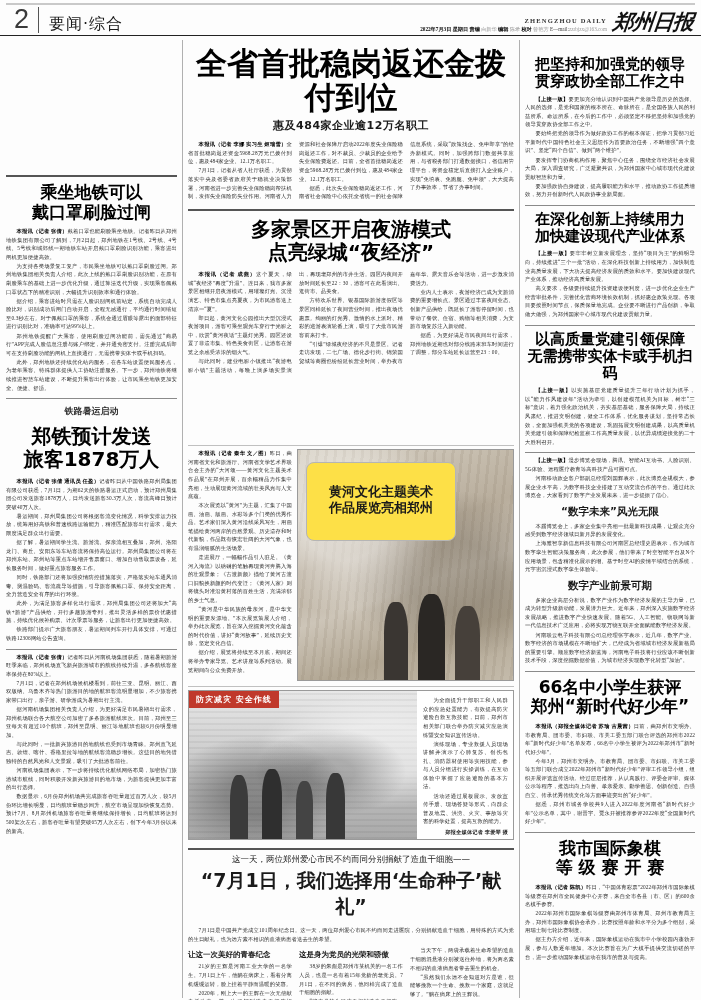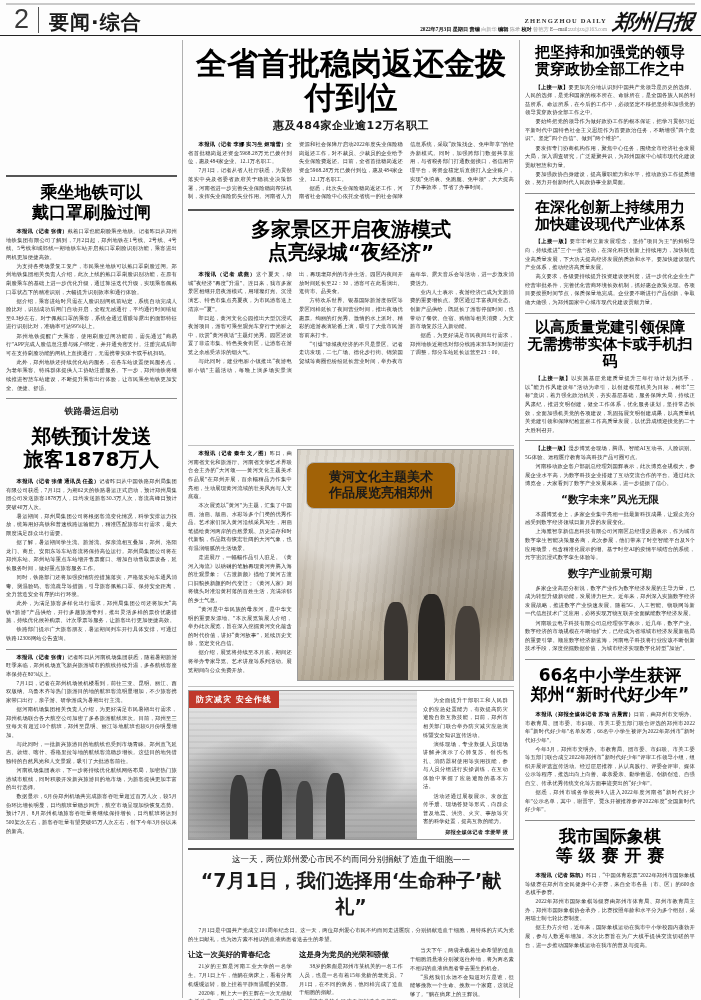--- a/index.html
+++ b/index.html
@@ -21,21 +21,21 @@
     display: flex; align-items: flex-end;
   }
   .mh-top-rule { position:absolute; top:3px; left:6px; right:6px; height:2px; background:#c9c9c9; }
   .pagenum {
     font-size: 27px; font-weight: 300; line-height: 1;
     color: #3a3a3a; padding: 0 9px 2px 6px;
     font-family: "Liberation Sans", sans-serif;
   }
   .mh-divider { width:1px; background:#555; height:26px; margin-bottom:2px; }
   .section-title {
-    font-size: 20px; font-weight: 700; letter-spacing: 1px;
+    font-size: 16px; font-weight: 400; letter-spacing: 1px;
     padding: 0 0 3px 10px; line-height: 1;
     font-family: "DejaVu Sans", sans-serif;
   }
   .mh-right { margin-left:auto; text-align:right; padding-bottom:2px; display:flex; align-items:flex-end; gap:6px;}
   .mh-meta { text-align:right; }
   .mh-eng { font-size:6.5px; letter-spacing:1.2px; font-weight:700; color:#333; font-family:"Liberation Serif",serif; }
   .mh-dateline { font-size:5.2px; color:#444; white-space:nowrap; margin-top:2px;}
   .mh-dateline b { font-weight:700; color:#000; }
   .mh-dateline span.lt { color:#999; }
   .mh-logo {
@@ -94,23 +94,23 @@
       linear-gradient(160deg, #d8d2c6 0%, #c6bdae 22%, #b8ad9c 40%, #cdc5b8 58%, #b2a794 78%, #c4bbab 100%);
   }
   .photo-art::before{
     content:""; position:absolute; inset:0;
     background:
       radial-gradient(ellipse at 22% 30%, rgba(255,255,255,.5) 0 18%, transparent 42%),
       radial-gradient(ellipse at 72% 55%, rgba(80,70,55,.30) 0 20%, transparent 48%),
       repeating-linear-gradient(96deg, rgba(120,105,85,.12) 0 3px, transparent 3px 9px);
   }
   .fig-caption-box {
-    position:absolute; background:#a16207; border:1px solid #b5b5b5; border-radius:8px;
-    padding:6px 9px; text-align:center;
-    font-family:Liberation Sans, sans-serif; font-weight:700; line-height:1.25;
+    position:absolute; background:#fde047; border:1px solid #b5b5b5; border-radius:8px;
+    padding:22px 9px; text-align:center;
+    font-family:Liberation Mono, monospace; font-weight:700; line-height:1.25;
   }
   .fig-caption-box .l { display:block; }
 
   .photo-bw { background: linear-gradient(180deg,#e8e8e8 0%,#d2d2d2 35%,#bfbfbf 62%,#a9a9a9 100%); position:relative;padding-left:13px; }
   .photo-bw::before{
     content:""; position:absolute; inset:0;
     background:
       radial-gradient(ellipse at 30% 70%, rgba(40,40,40,.35) 0 14%, transparent 40%),
       radial-gradient(ellipse at 62% 55%, rgba(30,30,30,.28) 0 12%, transparent 38%),
       radial-gradient(ellipse at 85% 40%, rgba(255,255,255,.5) 0 20%, transparent 46%),
@@ -300,21 +300,21 @@
               <p>当天下午，两袋承载着生命希望的造血干细胞混悬液分别被送往外地，将为两名素不相识的血液病患者带去重生的机会。</p>
               <p>“虽然我们永远不会知道对方是谁，但能够挽救一个生命、挽救一个家庭，这就足够了。”躺在病床上的王辉说。</p>
             </div>
 
         </div>
       </div>
     </div>
 
     <div class="col-right">
 
-      <h2 class="hl hl-md" style="margin-top:4px">
+      <h2 class="hl hl-md" style="margin-top:16px">
         <span class="l">把坚持和加强党的领导</span><br>
         <span class="l">贯穿政协全部工作之中</span>
       </h2>
       <div class="txt">
           <p><b>【上接一版】</b>要更加充分地认识到中国共产党领导是历史的选择、人民的选择，是党和国家的根本所在、命脉所在，是全国各族人民的利益所系、命运所系，在今后的工作中，必须坚定不移把坚持和加强党的领导贯穿政协全部工作之中。</p>
           <p>要始终把党的领导作为做好政协工作的根本保证，把学习贯彻习近平新时代中国特色社会主义思想作为首要政治任务，不断增强“四个意识”、坚定“四个自信”、做到“两个维护”。</p>
           <p>要发挥专门协商机构作用，聚焦中心任务，围绕全市经济社会发展大局，深入调查研究，广泛凝聚共识，为郑州国家中心城市现代化建设贡献智慧和力量。</p>
           <p>要加强政协自身建设，提高履职能力和水平，推动政协工作提质增效，努力开创新时代人民政协事业新局面。</p>
         </div>
 

